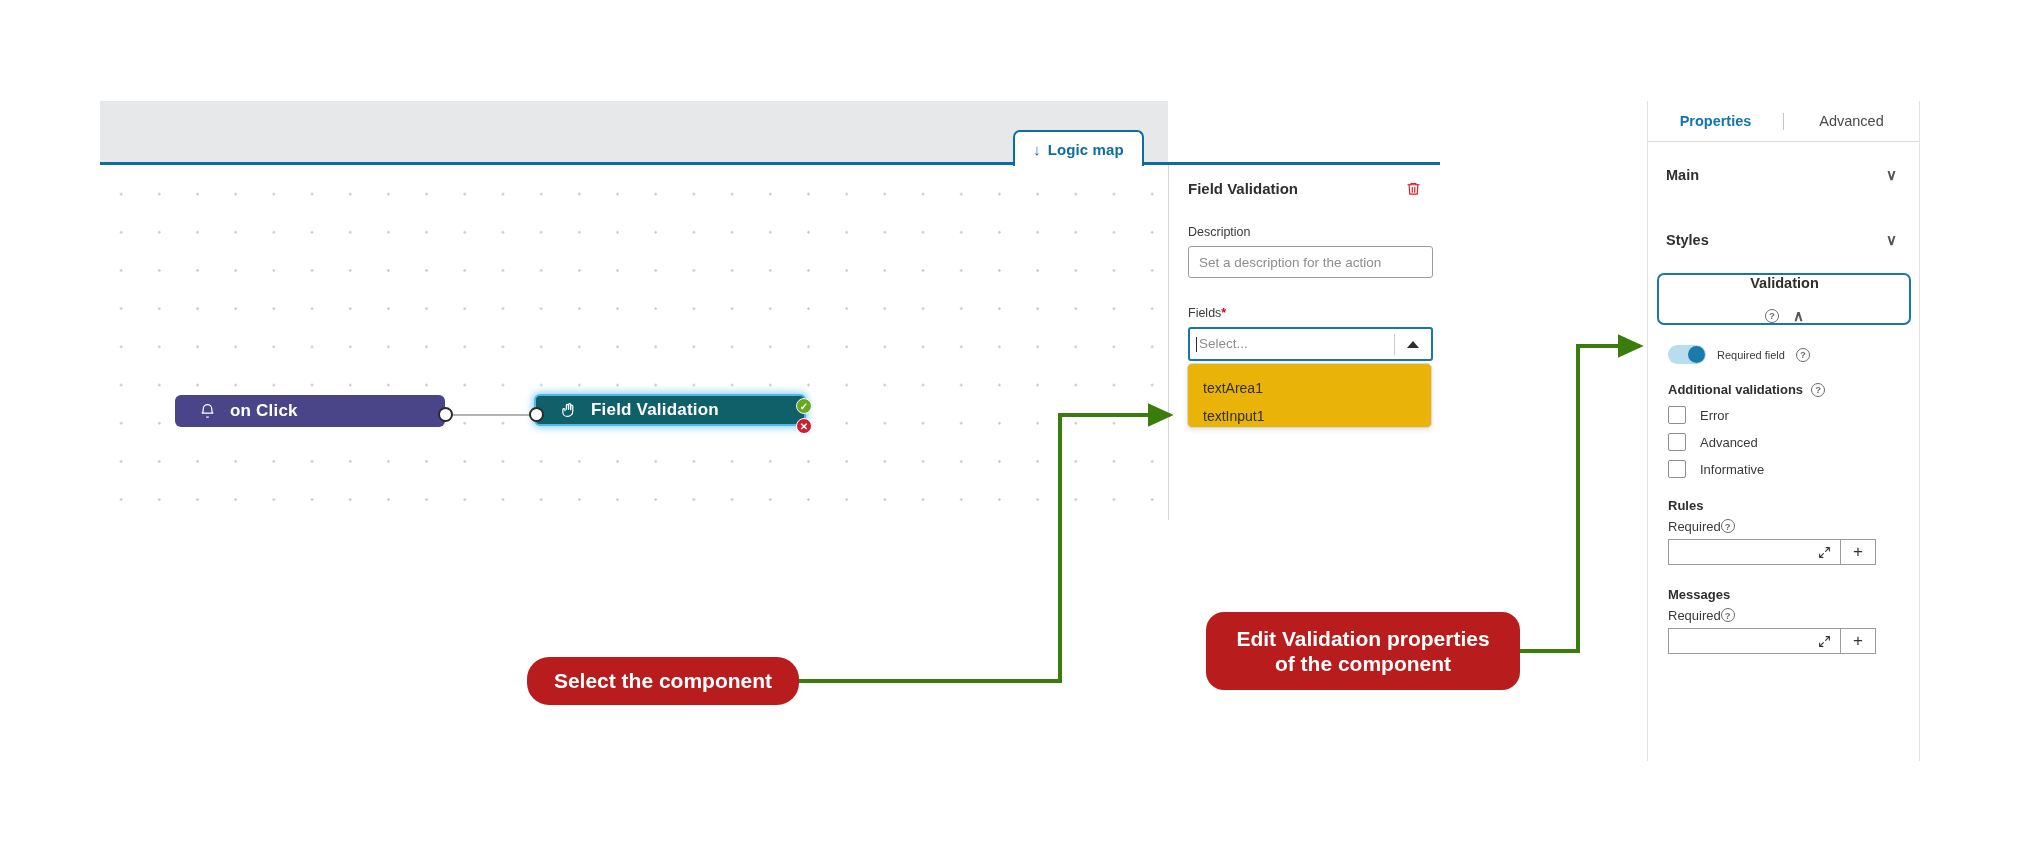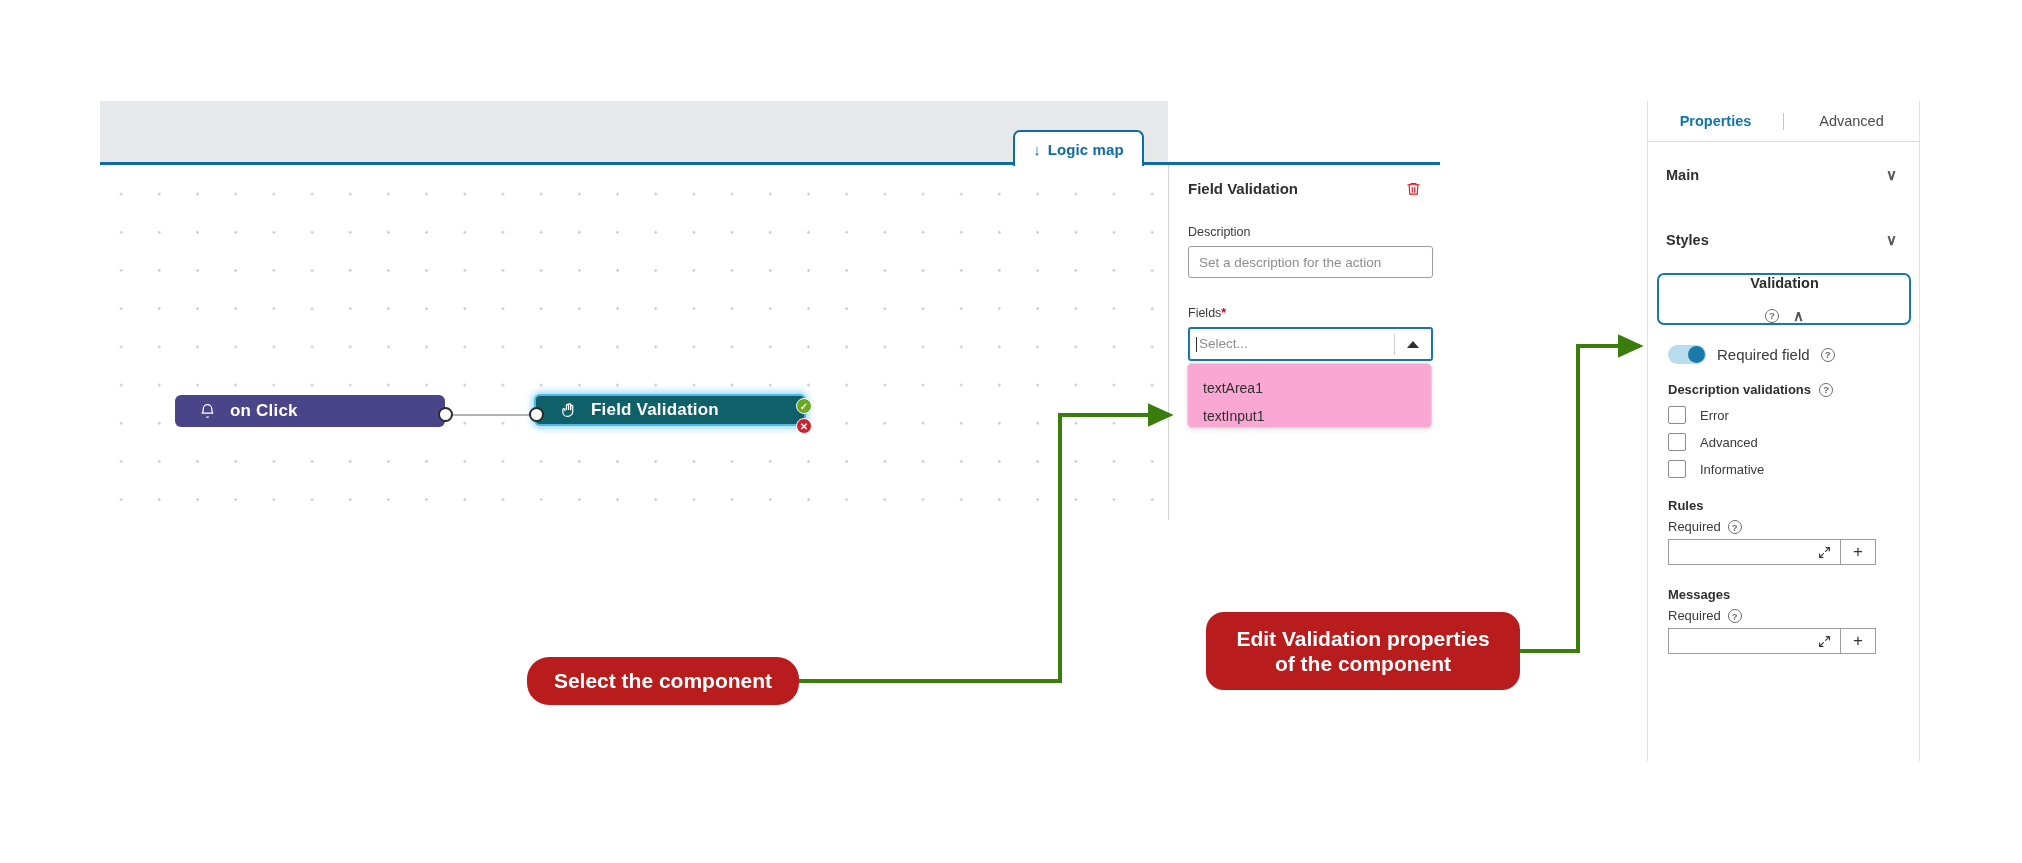--- a/index.html
+++ b/index.html
@@ -129,21 +129,21 @@
     width: 36px; display:flex; align-items:center; justify-content:center;
   }
   .caret-up {
     width: 0; height: 0;
     border-left: 6px solid transparent; border-right: 6px solid transparent;
     border-bottom: 7px solid #2f2f2f;
   }
   .dropdown {
     position: absolute; left: 1187px; top: 363px;
     width: 245px; height: 65px;
-    background:#f9a8d4; border: 1px solid #d8d8d8; border-radius: 5px;
+    background:#eab308; border: 1px solid #d8d8d8; border-radius: 5px;
     box-shadow: 0 2px 5px rgba(0,0,0,.11);
     padding: 10px 0 0 0; z-index: 20;
   }
   .dd-item {
     height: 28px; display:flex; align-items:center;
     padding-left: 15px; font-size: 14px; color: #2f2f2f; cursor: pointer;
   }
 
   
   .props-panel {
@@ -193,35 +193,35 @@
   .vbody { position: absolute; left: 1668px; top: 345px; width: 245px; }
   .toggle-row { display:flex; align-items:center; gap: 11px; }
   .toggle {
     width: 38px; height: 19px; border-radius: 10px;
     background: #b8ddee; position: relative; cursor:pointer;
   }
   .toggle .knob {
     position:absolute; right: 1px; top: 1px;
     width: 17px; height: 17px; border-radius: 50%; background: #1a7bab;
   }
-  .toggle-lbl { font-size: 15px; color: #3a3a3a; }
+  .toggle-lbl { font-size: 11px; color: #3a3a3a; }
 
   .subhead {
     font-size: 13px; font-weight: bold; color: #2f2f2f;
     display: flex; align-items:center; gap: 8px;
   }
   .cb-row { display: flex; align-items: center; gap: 14px; margin-top: 9px; }
   .cbox {
     width: 18px; height: 18px; border: 1.3px solid #8d8d8d;
     border-radius: 2px; background:#fff; cursor:pointer;
   }
   .cb-lbl { font-size: 13px; color: #3a3a3a; }
 
   .group-title { font-size: 13px; font-weight: bold; color:#2f2f2f; }
-  .sub-lbl { font-size: 13px; color: #3a3a3a; display:flex; align-items:flex-end; gap:7px; }
+  .sub-lbl { font-size: 13px; color: #3a3a3a; display:flex; align-items:flex-start; }
 
   .expr-row { display:flex; width: 208px; height: 26px; margin-top: 5px; }
   .expr-box {
     flex: 1; border: 1px solid #9c9c9c; border-right: none;
     display:flex; align-items:center; justify-content:flex-end;
     padding-right: 9px; background:#fff; cursor:text;
   }
   .expr-plus {
     width: 36px; border: 1px solid #9c9c9c;
     display:flex; align-items:center; justify-content:center;
@@ -349,21 +349,21 @@
 
     <div class="toggle-row">
       <span class="toggle">
           <i class="knob"></i>
         </span>
       <span class="toggle-lbl">Required field</span>
       <span class="help-ic">?</span>
     </div>
 
     <div class="subhead" style="margin-top:18px;">
-      <span>Description validations</span>
+      <span>Additional validations</span>
       <span class="help-ic">?</span>
     </div>
 
     <div class="cb-row">
       <span class="cbox"></span>
       <span class="cb-lbl">Error</span>
     </div>
     <div class="cb-row">
       <span class="cbox"></span>
       <span class="cb-lbl">Advanced</span>

